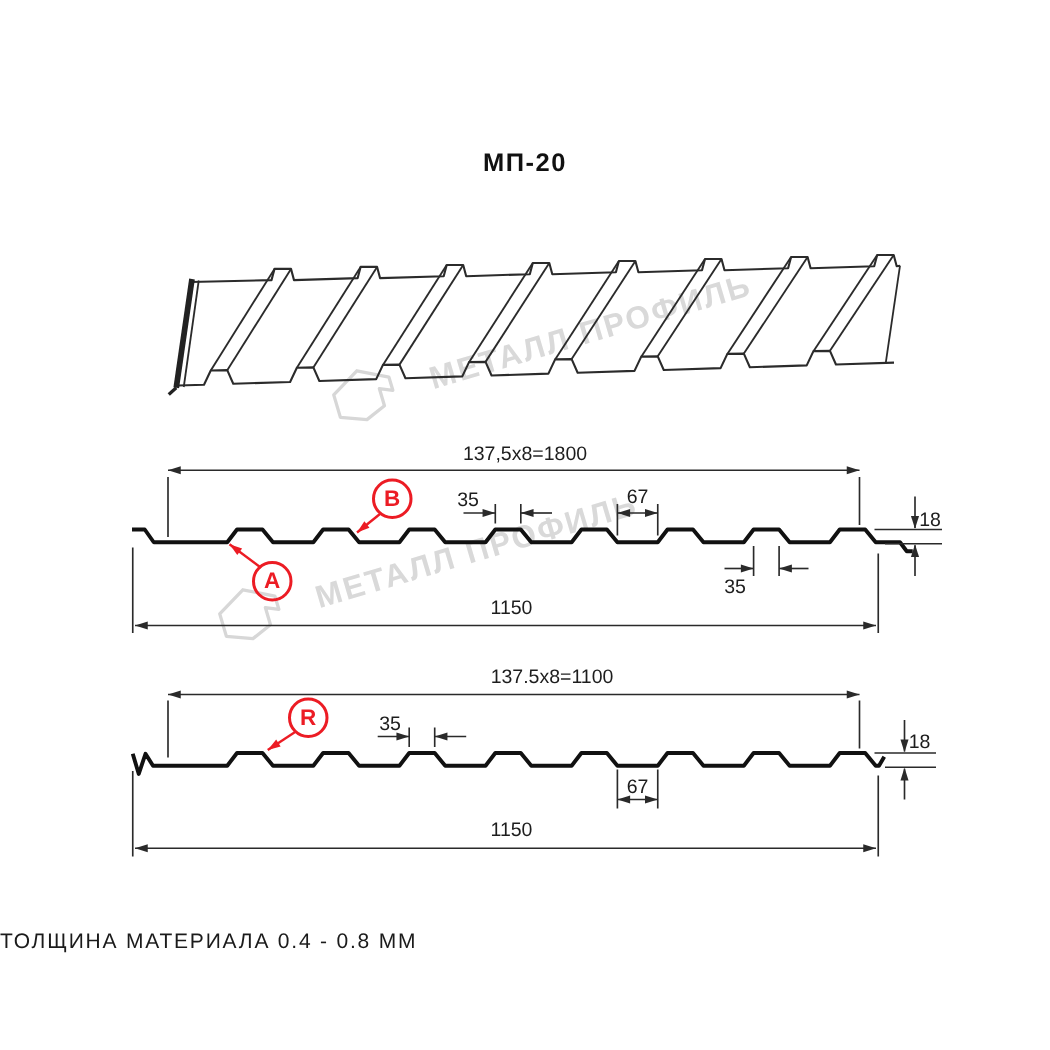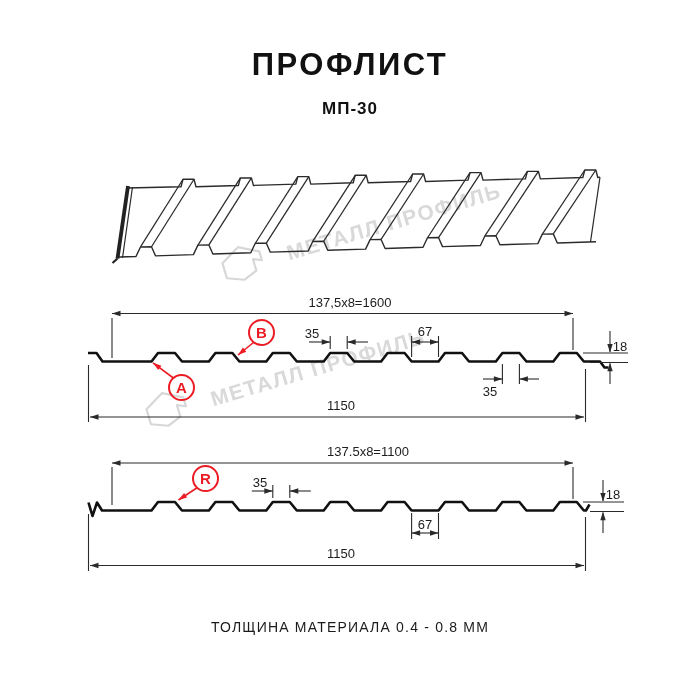--- a/index.html
+++ b/index.html
@@ -3,38 +3,37 @@
 <meta charset="utf-8">
 <style>
   html,body{margin:0;padding:0;background:#ffffff;}
   #canvas{position:relative;width:700px;height:700px;background:#ffffff;overflow:hidden;
           font-family:"Liberation Sans", sans-serif;color:#1d1d1d;}
   .abs{position:absolute;}
   #title{left:0;right:0;top:47px;text-align:center;font-size:31px;font-weight:800;
          letter-spacing:2.5px;color:#111;}
   #subtitle{left:0;right:0;top:99px;text-align:center;font-size:17px;font-weight:600;
             letter-spacing:1px;color:#111;}
-  #footer-note{left:0;right:0;top:619px;text-align:center;font-size:14px;letter-spacing:1.2px;
+  #footer-note{left:0;right:0;top:619px;font-size:14px;letter-spacing:1.2px;
                color:#1b1b1b;font-weight:500;}
   .dim{position:absolute;transform:translate(-50%,-50%);font-size:13px;color:#1d1d1d;
        white-space:nowrap;z-index:3;}
   .badge{position:absolute;width:27px;height:27px;border-radius:50%;box-sizing:border-box;
          text-align:center;line-height:23px;font-size:15px;font-weight:bold;z-index:3;}
   .wm{position:absolute;display:flex;align-items:center;gap:10px;z-index:0;
       transform-origin:left center;}
   .wm span{font-size:21px;font-weight:bold;letter-spacing:1.5px;white-space:nowrap;}
   svg.layer{position:absolute;z-index:1;overflow:visible;}
 </style>
 </head>
 <body>
 
 <div id="canvas">
 
-  <div id="title" class="abs">ПРОФЛИСТ</div>
-  <div id="subtitle" class="abs">МП-30</div>
+  <div id="subtitle" class="abs">МП-20</div>
 
   <div class="wm" id="wm1" style="left:222px;top:250px;transform:rotate(-16.5deg);">
     <svg width="58" height="46" viewBox="0 0 62 50">
       <polygon points="3,32 3,15 24,3 45,14 45,24 36,20 36,33 21,39" fill="none" stroke="#d7d7d7" stroke-width="2.4" stroke-linejoin="round"></polygon>
     </svg>
     <span style="color: rgb(217, 217, 217);">МЕТАЛЛ ПРОФИЛЬ</span>
   </div>
   <div class="wm" id="wm2" style="left:146px;top:396px;transform:rotate(-16.5deg);">
     <svg width="58" height="46" viewBox="0 0 62 50">
       <polygon points="3,32 3,15 24,3 45,14 45,24 36,20 36,33 21,39" fill="none" stroke="#d7d7d7" stroke-width="2.4" stroke-linejoin="round"></polygon>
@@ -132,21 +131,21 @@
       <path d="M0,0L-8.5,-2.7L-8.5,2.7Z" fill="#2a2a2a" transform="translate(411.6,533) rotate(180)"></path>
       <path d="M0,0L-8.5,-2.7L-8.5,2.7Z" fill="#2a2a2a" transform="translate(438.5,533) rotate(0)"></path>
       <path d="M0,0L-8.5,-2.7L-8.5,2.7Z" fill="#2a2a2a" transform="translate(603,501.5) rotate(90)"></path>
       <path d="M0,0L-8.5,-2.7L-8.5,2.7Z" fill="#2a2a2a" transform="translate(603,511.8) rotate(-90)"></path>
       <path d="M0,0L-8.5,-2.7L-8.5,2.7Z" fill="#2a2a2a" transform="translate(90,565.5) rotate(180)"></path>
       <path d="M0,0L-8.5,-2.7L-8.5,2.7Z" fill="#2a2a2a" transform="translate(584,565.5) rotate(0)"></path>
       <line x1="197.5" y1="487.5" x2="178.5" y2="500" stroke="#ec1c24" stroke-width="1.6"></line>
       <path d="M0,0L-8.5,-2.7L-8.5,2.7Z" fill="#ec1c24" transform="translate(178.5,500) rotate(146.659292653523)"></path>
     </svg>
 
-  <div class="dim" style="left:350px;top:302px;">137,5x8=1600</div>
+  <div class="dim" style="left:350px;top:302px;">137,5x8=1800</div>
   <div class="dim" style="left:312px;top:333px;">35</div>
   <div class="dim" style="left:425px;top:331px;">67</div>
   <div class="dim" style="left:620px;top:346px;">18</div>
   <div class="dim" style="left:490px;top:391px;">35</div>
   <div class="dim" style="left:341px;top:405px;">1150</div>
 
   <div class="dim" style="left:368px;top:451px;">137.5x8=1100</div>
   <div class="dim" style="left:260px;top:482px;">35</div>
   <div class="dim" style="left:425px;top:524px;">67</div>
   <div class="dim" style="left:613px;top:494px;">18</div>

